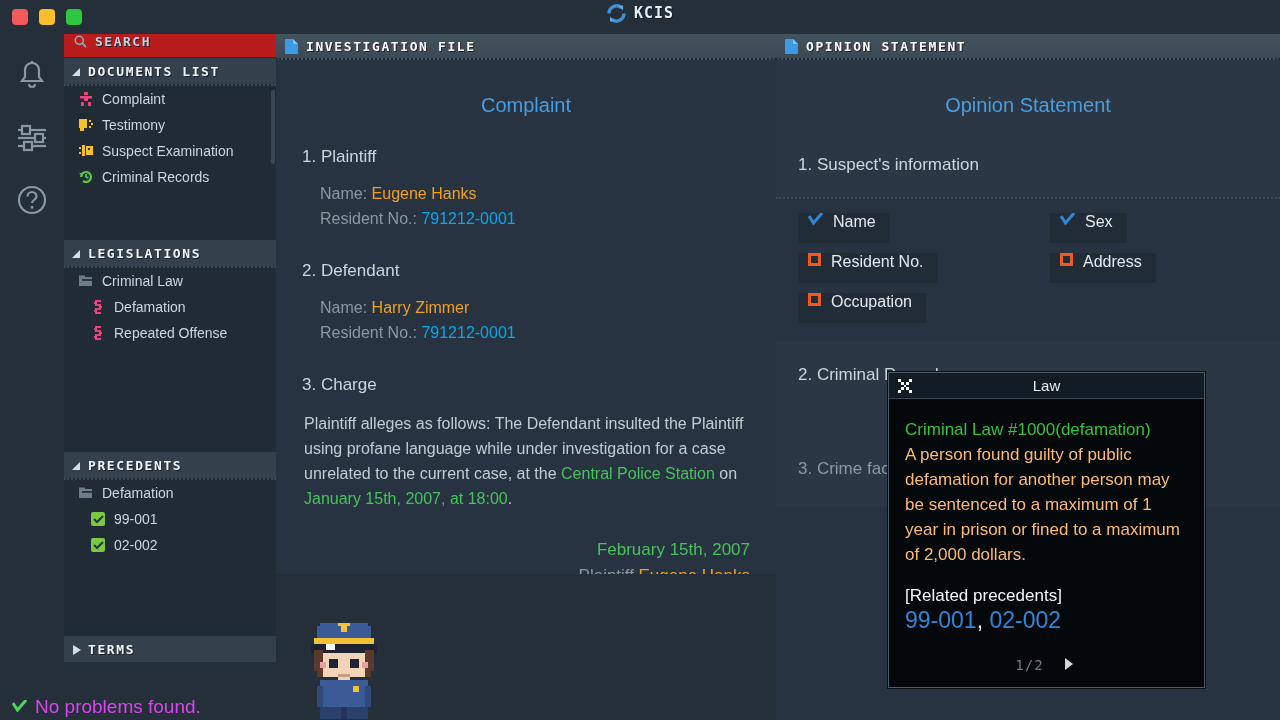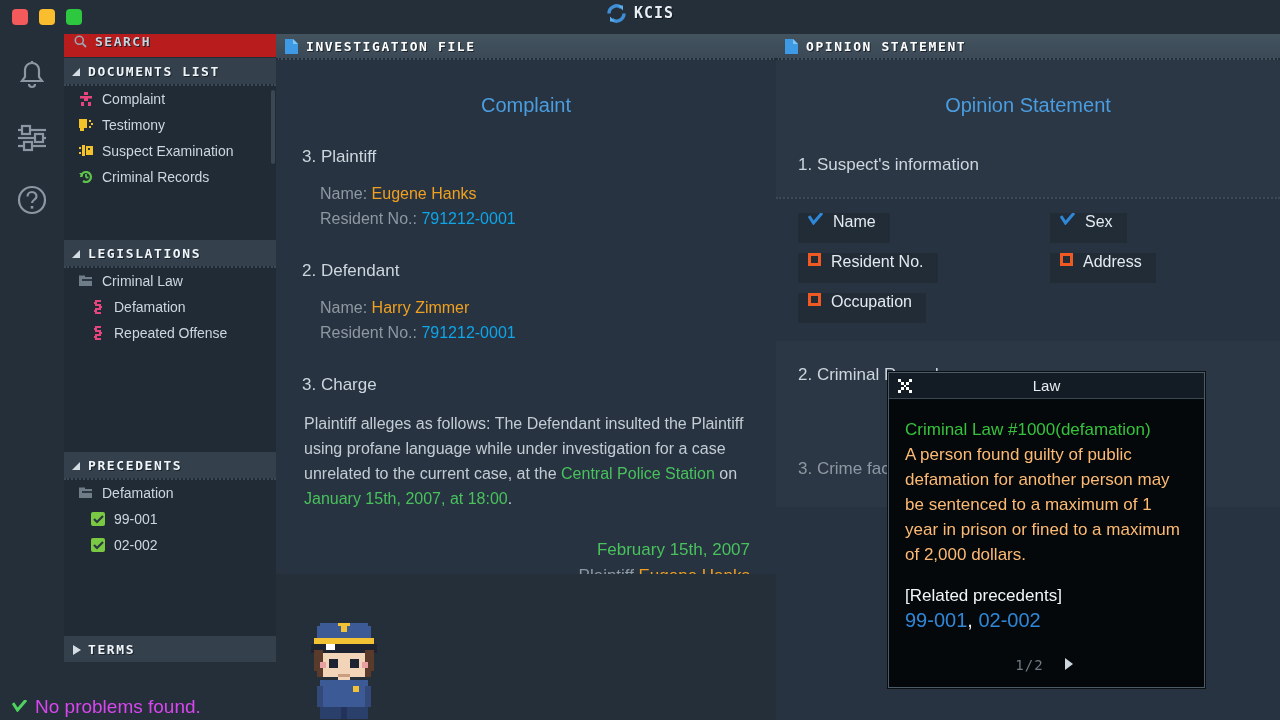--- a/index.html
+++ b/index.html
@@ -218,21 +218,21 @@
   .law-head .ttl {
     flex: 1; text-align: center; font-size: 15px; color: #e6ecf1;
   }
   .close-x {
     position: absolute; left: 8px; top: 5px; width: 16px; height: 16px; cursor: pointer;
   }
   .law-body { flex: 1; padding: 18px 16px 0 16px; position: relative; }
   .law-num { color: #35c23c; font-size: 17px; line-height: 25px; }
   .law-text { color: #fdba74; font-size: 17px; line-height: 25px; }
   .law-rel { color: #f2f6f9; font-size: 17px; line-height: 25px; margin-top: 16px; }
-  .law-links { font-size: 20px; line-height: 25px; color: #f2f6f9; }
+  .law-links { font-size: 23px; line-height: 25px; color: #f2f6f9; }
   .law-links a { color: #2f87d8; text-decoration: none; cursor: pointer; }
   .law-pager {
     position: absolute; left: 0; right: 0; bottom: 14px;
     display: flex; align-items: center; justify-content: center; gap: 18px;
   }
   .law-pager .pg {
     font-family: "DejaVu Sans Mono", monospace;
     font-size: 14px; color: #6e7a85; letter-spacing: 1px;
   }
 
@@ -441,21 +441,21 @@
         <svg width="13" height="15" viewBox="0 0 13 15">
           <path d="M0 0h8l5 5v10H0z" fill="#3f9ae5"></path>
           <path d="M8 0l5 5H8z" fill="#7fc4f5"></path>
         </svg>
       </span>
       <span class="ttl">INVESTIGATION FILE</span>
     </div>
     <div class="mid-body">
       <div class="doc-title">Complaint</div>
 
-      <div class="sect-h">3. Plaintiff</div>
+      <div class="sect-h">1. Plaintiff</div>
       <div class="kv">
         <div>
           <span class="k">Name:</span>
           <span class="name-v">Eugene Hanks</span>
         </div>
         <div>
           <span class="k">Resident No.:</span>
           <span class="res-v">791212-0001</span>
         </div>
       </div>

